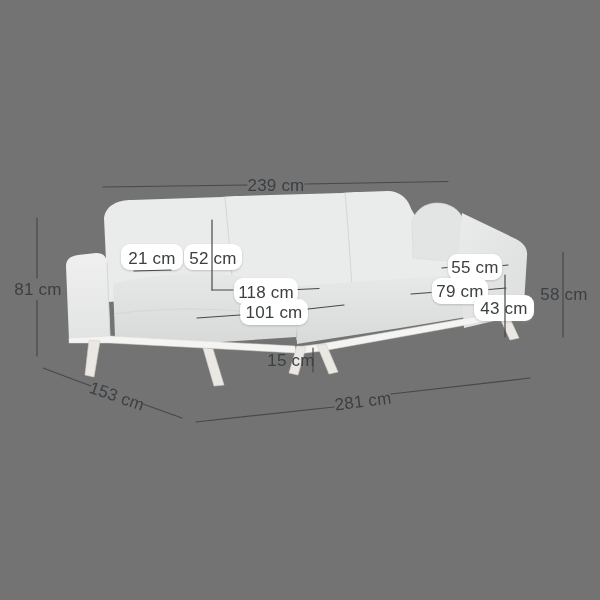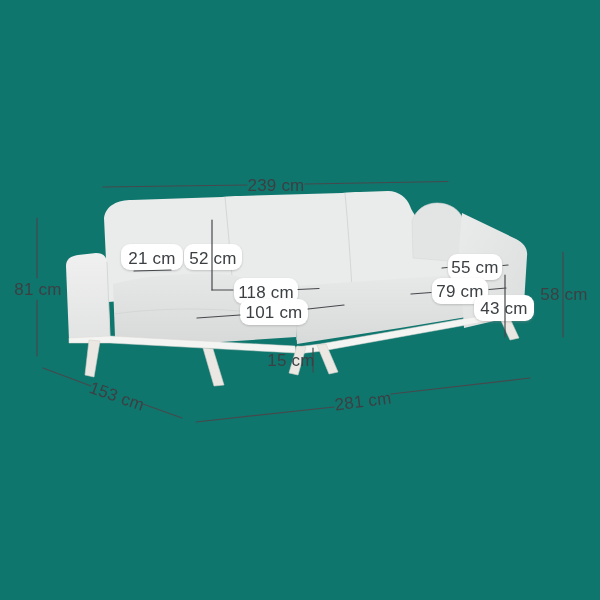--- a/index.html
+++ b/index.html
@@ -1,17 +1,17 @@
 <!DOCTYPE html>
 <html><head>
 <meta charset="utf-8">
 <style>
   html,body{margin:0;padding:0;background:#ffffff;}
   .stage{
-    width:600px;height:600px;position:relative;background:#0f766e;overflow:hidden;
+    width:600px;height:600px;position:relative;background:#737373;overflow:hidden;
     font-family:"Liberation Sans", sans-serif;
   }
   svg text{
     font-family:"Liberation Sans", sans-serif;
     font-size:17px;
     fill:#3c4043;
     letter-spacing:0.2px;
   }
   .dim-line{stroke:#46494c;stroke-width:1.2;stroke-linecap:round;fill:none;}
   .seam{stroke:#d5d6d6;stroke-width:1;fill:none;}

